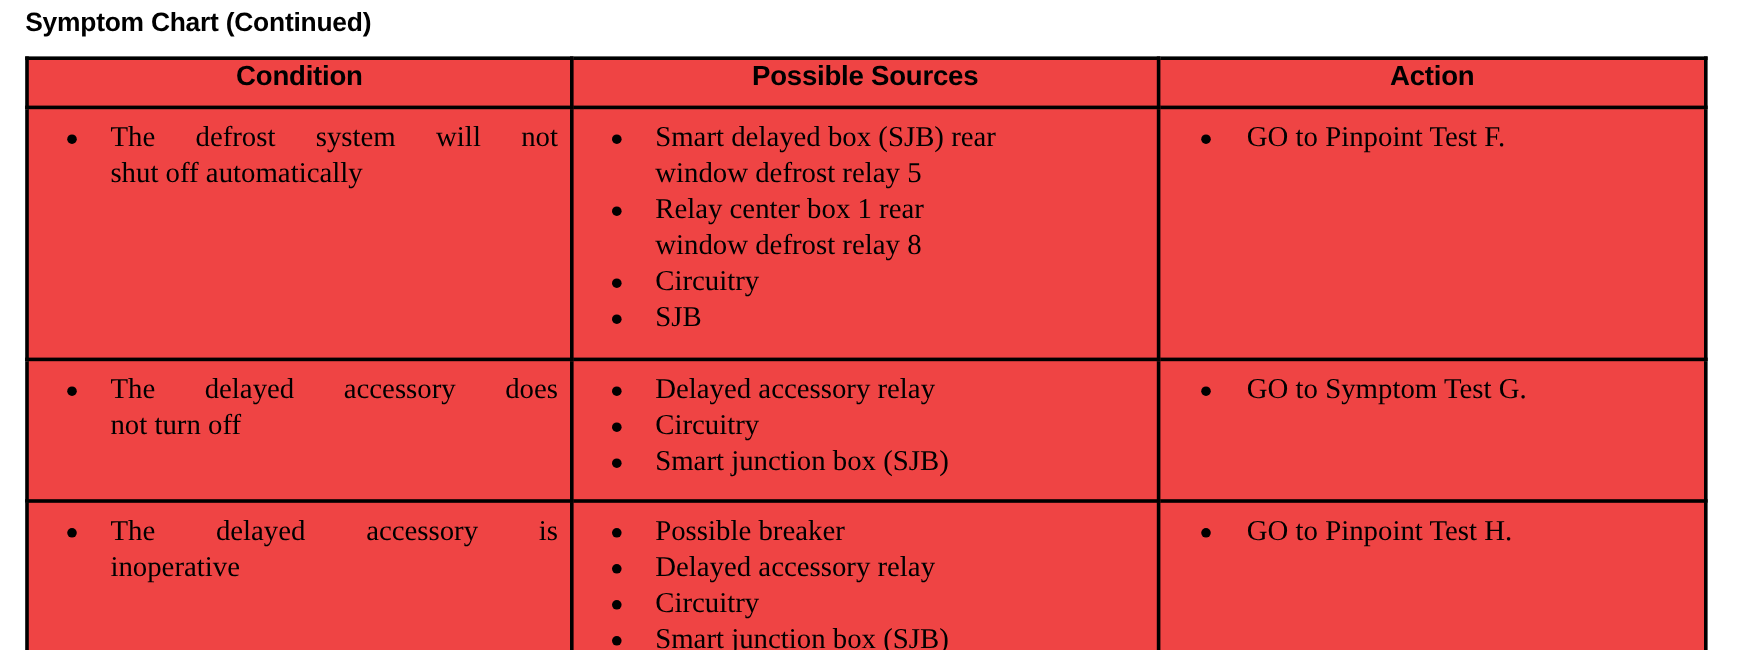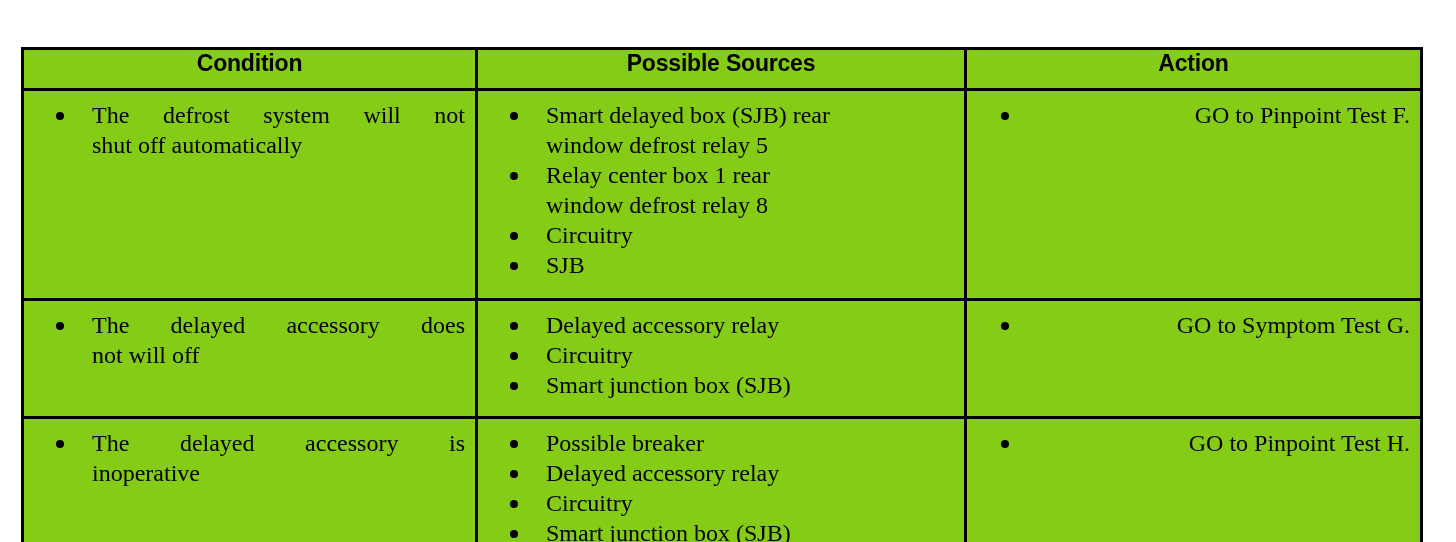--- a/index.html
+++ b/index.html
@@ -40,21 +40,21 @@
     width: 1399px;
     border-collapse: collapse;
     table-layout: fixed;
   }
 
   .symptom-table td,
   .symptom-table th {
     border: 3px solid #000000;
     padding: 0;
     vertical-align: top;
-    background: #84cc16;
+    background: #ef4444;
   }
 
   .col-condition { width: 454px; }
   .col-sources   { width: 489px; }
   .col-action    { width: 456px; }
 
   thead th {
     height: 38px;
     text-align: center;
     vertical-align: middle;
@@ -108,28 +108,29 @@
 
   .src-text > span.ln,
   .act-text > span.ln {
     display: block;
   }
 
   .row-1 .cell-inner { padding-bottom: 18px; }
   .row-2 .cell-inner { padding-bottom: 16px; }
   .row-3 .cell-inner { padding-bottom: 14px; }
 
-  .action-cell ul.bullets > li { padding-left: 62px; text-align: right; }
+  .action-cell ul.bullets > li { padding-left: 62px; }
   .action-cell ul.bullets > li .bullet-dot { left: 24px; }
 </style>
 </head>
 <body>
 
 <div class="page">
 
+  <div class="page-title">Symptom Chart (Continued)</div>
 
   <table class="symptom-table">
     <colgroup>
       <col class="col-condition">
       <col class="col-sources">
       <col class="col-action">
     </colgroup>
     <thead>
       <tr>
         <th>Condition</th>
@@ -171,21 +172,21 @@
           </td>
         </tr>
         <tr class="row-2">
           <td>
             <div class="cell-inner">
               <ul class="bullets">
                 <li>
                   <span class="bullet-dot"></span>
                   <span class="cond-text">
                     <span class="ln just">The delayed accessory does</span>
-                    <span class="ln">not will off</span>
+                    <span class="ln">not turn off</span>
                   </span>
                 </li>
               </ul>
             </div>
           </td>
           <td>
             <div class="cell-inner">
               <ul class="bullets">
                 <li><span class="bullet-dot"></span><span class="src-text"><span class="ln">Delayed accessory relay</span></span></li>
                 <li><span class="bullet-dot"></span><span class="src-text"><span class="ln">Circuitry</span></span></li>

